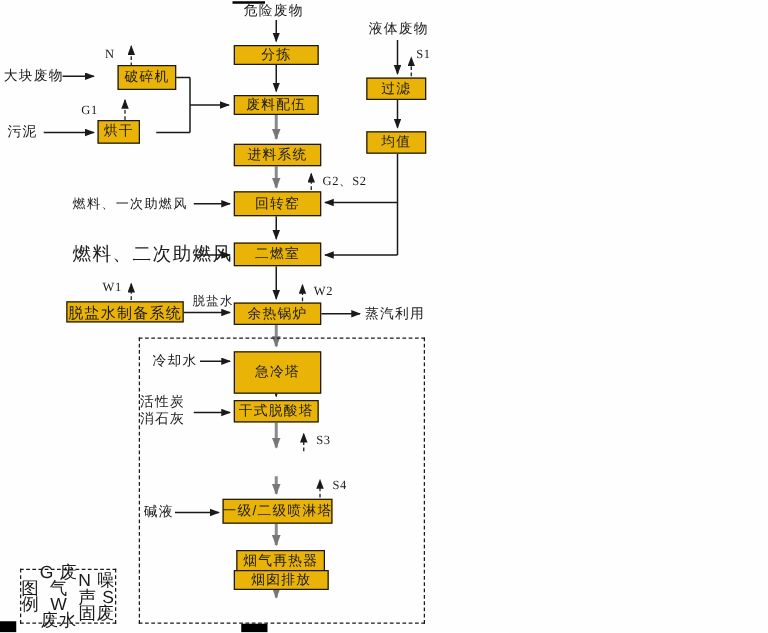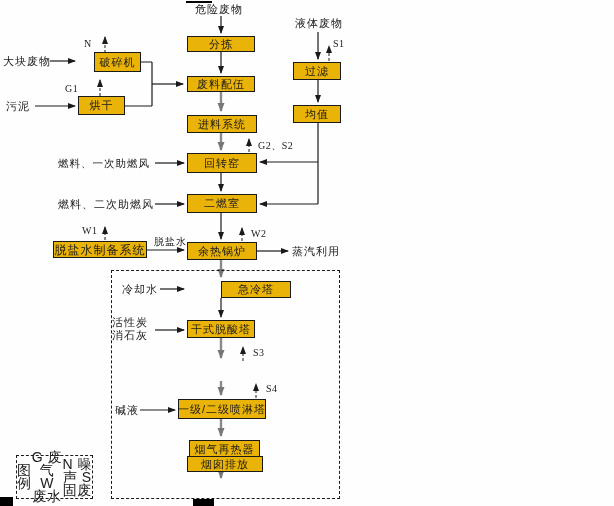--- a/index.html
+++ b/index.html
@@ -107,59 +107,59 @@
     </div>
   <div class="box" style="left:187px;top:153px;width:70px;height:20px;">
       <span>回转窑</span>
     </div>
   <div class="box" style="left:187px;top:194px;width:70px;height:19px;">
       <span>二燃室</span>
     </div>
   <div class="box" style="left:187px;top:242px;width:70px;height:18px;">
       <span>余热锅炉</span>
     </div>
-  <div class="box" style="left:187px;top:281px;width:70px;height:17px;margin-left:34px;">
+  <div class="box" style="left:187px;top:281px;width:70px;height:34px;">
       <span>急冷塔</span>
     </div>
   <div class="box" style="left:187px;top:320px;width:68px;height:18px;">
       <span>干式脱酸塔</span>
     </div>
   <div class="box" style="left:178px;top:399px;width:88px;height:20px;">
       <span>一级/二级喷淋塔</span>
     </div>
   <div class="box" style="left:189px;top:440px;width:71px;height:18px;">
       <span>烟气再热器</span>
     </div>
   <div class="box" style="left:187px;top:456px;width:76px;height:16px;">
       <span>烟囱排放</span>
     </div>
 
   <div class="box" style="left:94px;top:52px;width:47px;height:20px;">
       <span>破碎机</span>
     </div>
-  <div class="box" style="left:78px;top:96px;width:47px;height:19px;">
+  <div class="box" style="left:78px;top:96px;width:34px;height:19px;">
       <span>烘干</span>
     </div>
   <div class="box" style="left:293px;top:62px;width:48px;height:18px;">
       <span>过滤</span>
     </div>
   <div class="box" style="left:293px;top:105px;width:48px;height:18px;">
       <span>均值</span>
     </div>
   <div class="box" style="left:53px;top:241px;width:94px;height:17px;font-size:12px;">
       <span>脱盐水制备系统</span>
     </div>
 
   <div id="overline"></div>
   <span class="lbl" style="left:195px;top:3px;">危险废物</span>
   <span class="lbl" style="left:295px;top:17px;">液体废物</span>
   <span class="lbl" style="left:3px;top:55px;">大块废物</span>
   <span class="lbl" style="left:6px;top:100px;">污泥</span>
   <span class="lbl" style="left:58px;top:157px;font-size:10.5px;">燃料、一次助燃风</span>
-  <span class="lbl" style="left:58px;top:198px;font-size:11px;">燃料、二次助燃风</span>
+  <span class="lbl" style="left:58px;top:198px;font-size:15px;">燃料、二次助燃风</span>
   <span class="lbl" style="left:154px;top:235px;font-size:10px;">脱盐水</span>
   <span class="lbl" style="left:292px;top:245px;">蒸汽利用</span>
   <span class="lbl" style="left:122px;top:283px;">冷却水</span>
   <span class="lbl" style="left:112px;top:316px;">活性炭
 消石灰</span>
   <span class="lbl" style="left:115px;top:404px;">碱液</span>
 
   <span class="em" style="left:84px;top:38px;">N</span>
   <span class="em" style="left:65px;top:83px;">G1</span>
   <span class="em" style="left:258px;top:140px;">G2、S2</span>

